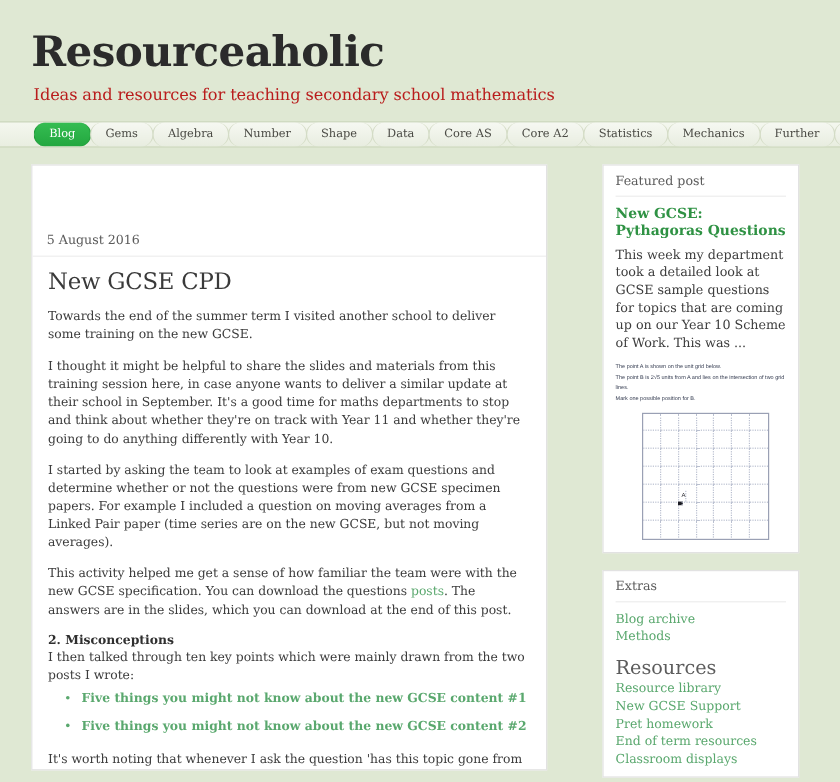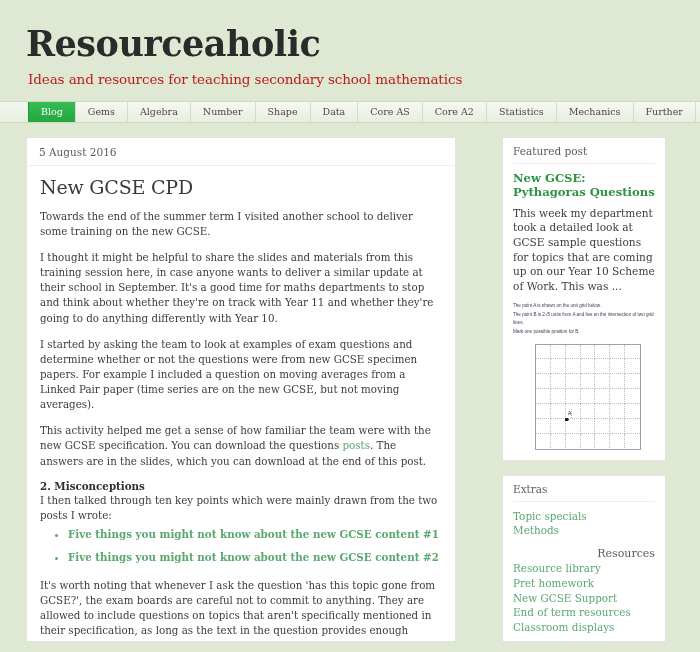--- a/index.html
+++ b/index.html
@@ -57,20 +57,21 @@
     padding: 0 12px;
     font-family: "DejaVu Serif", serif;
     font-size: 9.5px;
     color: #4a4a44;
     border-left: 1px solid #d4dcc6;
     border-right: 1px solid #d4dcc6;
     background: linear-gradient(to bottom, #f6f8f2 0%, #e8ede0 100%);
     white-space: nowrap;
     cursor: pointer;
     margin-right: -1px;
+    border-radius: 10px;
   }
   .tab.active {
     background: linear-gradient(to bottom, #35bd52 0%, #23a73f 100%);
     color: #ffffff;
     border-left-color: #1d9a37;
     border-right-color: #1d9a37;
   }
 
   
   .content-wrap {
@@ -93,20 +94,21 @@
     padding-left: 32px;
   }
 
   
   .post-date {
     font-family: "DejaVu Serif", serif;
     font-size: 10.5px;
     color: #5b5b5b;
     padding: 8px 12px 7px 12px;
     border-bottom: 1px solid #eeeeee;
+    margin-top: 48px;
   }
   .post-body { padding: 8px 13px 0 13px; }
   .post-title {
     font-family: "DejaVu Serif", serif;
     font-size: 19px;
     font-weight: normal;
     color: #3a3a3a;
     margin: 2px 0 11px 0;
     letter-spacing: -0.2px;
   }
@@ -206,24 +208,23 @@
     left: 32px; bottom: 31px;
     font-family: "Liberation Sans", sans-serif;
     font-size: 5px;
     color: #1b1b22;
   }
 
   .side-group { margin-bottom: 9px; }
   .side-group:last-child { margin-bottom: 0; }
   .side-head {
     font-family: "DejaVu Serif", serif;
-    font-size: 11px;
+    font-size: 16px;
     color: #5c5c5c;
     margin-bottom: 1px;
-    text-align: right;
   }
   .side-link {
     font-family: "DejaVu Serif", serif;
     font-size: 10.4px;
     color: #5aa86e;
     line-height: 1.42;
     cursor: pointer;
     display: block;
   }
   .extras-widget { padding-bottom: 6px; }
@@ -345,29 +346,29 @@
               <div class="pt-a-label">A</div>
             </div>
           </div>
         </div>
       </div>
 
       <div class="widget extras-widget">
         <div class="widget-title">Extras</div>
 
         <div class="side-group">
-          <a class="side-link">Topic specials</a>
+          <a class="side-link">Blog archive</a>
           <a class="side-link">Methods</a>
         </div>
 
         <div class="side-group">
           <div class="side-head">Resources</div>
           <a class="side-link">Resource library</a>
+          <a class="side-link">New GCSE Support</a>
           <a class="side-link">Pret homework</a>
-          <a class="side-link">New GCSE Support</a>
           <a class="side-link">End of term resources</a>
           <a class="side-link">Classroom displays</a>
 
         </div>
 
       </div>
 
     </div>
   </div>
 </div>

